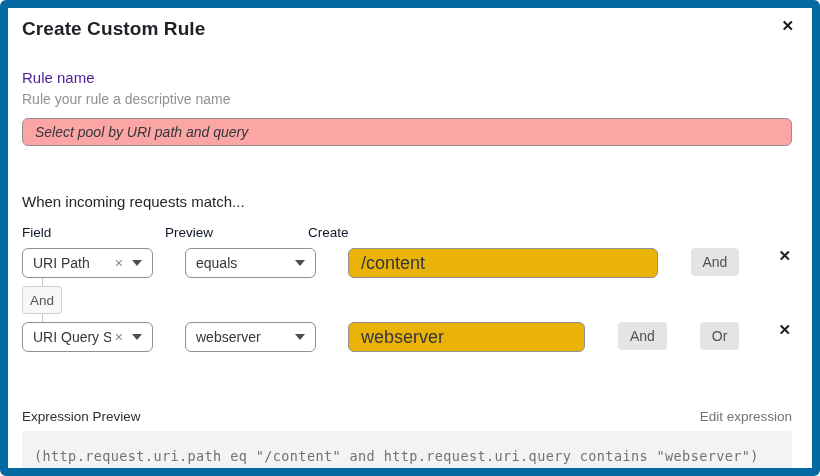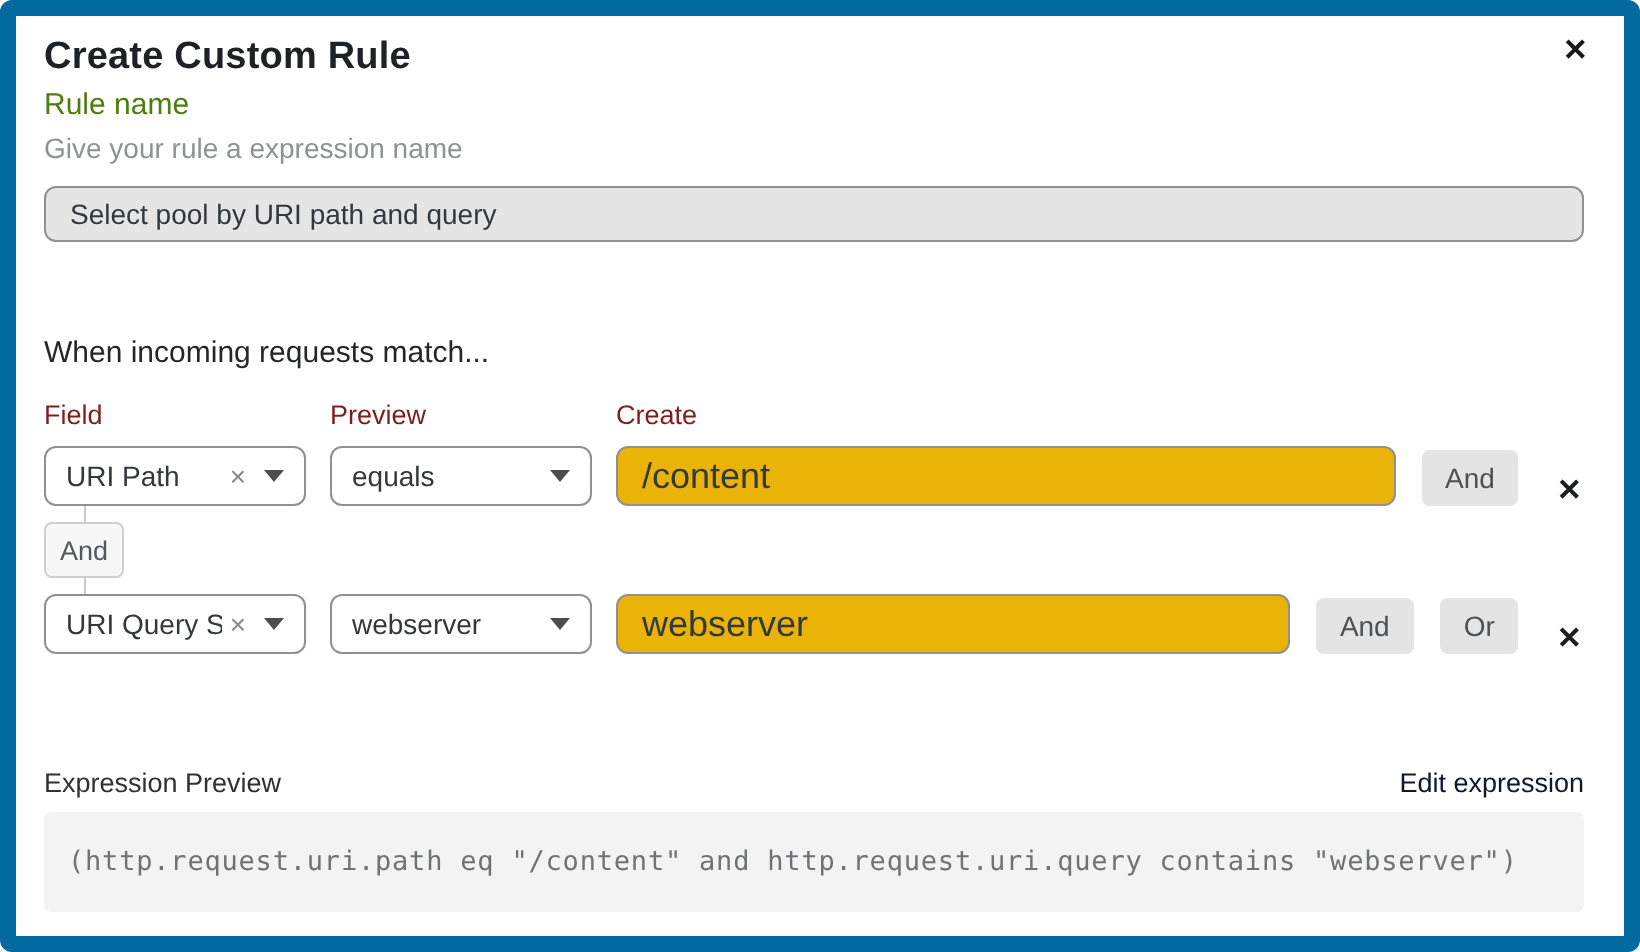--- a/index.html
+++ b/index.html
@@ -28,59 +28,61 @@
     position:absolute;
     top:6px; right:14px;
     background:none; border:none;
     font-size:15px; font-weight:700;
     color:#17191c;
     cursor:pointer;
     line-height:1;
     padding:4px;
   }
   .field-label {
-    margin-top:4px;
+    margin-top:29px;
     font-size:15px;
-    color:#4d7c0f;
+    color:#4c1d95;
   }
   .helper-text {
     margin-top:5px;
     font-size:14px;
     color:#8e9196;
   }
   .text-input {
     margin-top:11px;
     width:100%;
     height:28px;
     border:1px solid #8f9093;
     border-radius:6px;
     padding:0 12px;
     font-family:"Liberation Sans", sans-serif;
     font-size:14px;
     color:#34373c;
-    background:#e5e5e5;
+    background:#fca5a5;
     outline:none;
+    font-style:italic;
   }
   .match-heading {
     margin-top:47px;
     font-size:15px;
     font-weight:400;
     color:#24262a;
   }
   .col-labels {
     margin-top:15px;
     display:flex;
     font-size:13.5px;
-    color:#7f1d1d;
+    color:#0f172a;
   }
   .col-labels span { width:143px; }
   .match-row {
     margin-top:8px;
     display:flex;
-    align-items:flex-end;
+    align-items:flex-start;
+    gap:20px;
   }
   .select {
     width:131px; height:30px;
     border:1px solid #8f9093;
     border-radius:6px;
     background:#fff;
     display:flex;
     align-items:center;
     padding:0 10px;
     margin-right:12px;
@@ -166,21 +168,21 @@
   }
   .expr-row {
     margin-top:57px;
     display:flex;
     justify-content:space-between;
     align-items:flex-end;
   }
   .expr-label { font-size:13.5px; color:#2e3136; }
   .edit-link {
     font-size:13.5px;
-    color:#0f172a;
+    color:#737373;
     text-decoration:none;
     cursor:pointer;
   }
   .code-block {
     margin-top:7px;
     height:50px;
     background:#f3f3f3;
     border-radius:4px;
     display:flex;
     align-items:center;
@@ -197,21 +199,21 @@
 </style>
 </head>
 <body>
 
 <div class="dialog">
 
   <div class="dialog-title">Create Custom Rule</div>
   <button class="close-btn">✕</button>
 
   <div class="field-label">Rule name</div>
-  <div class="helper-text">Give your rule a expression name</div>
+  <div class="helper-text">Rule your rule a descriptive name</div>
   <input class="text-input" type="text" value="Select pool by URI path and query" style="">
 
   <div class="match-heading">When incoming requests match...</div>
 
   <div class="col-labels">
     <span>Field</span>
     <span>Preview</span>
     <span>Create</span>
   </div>
 

